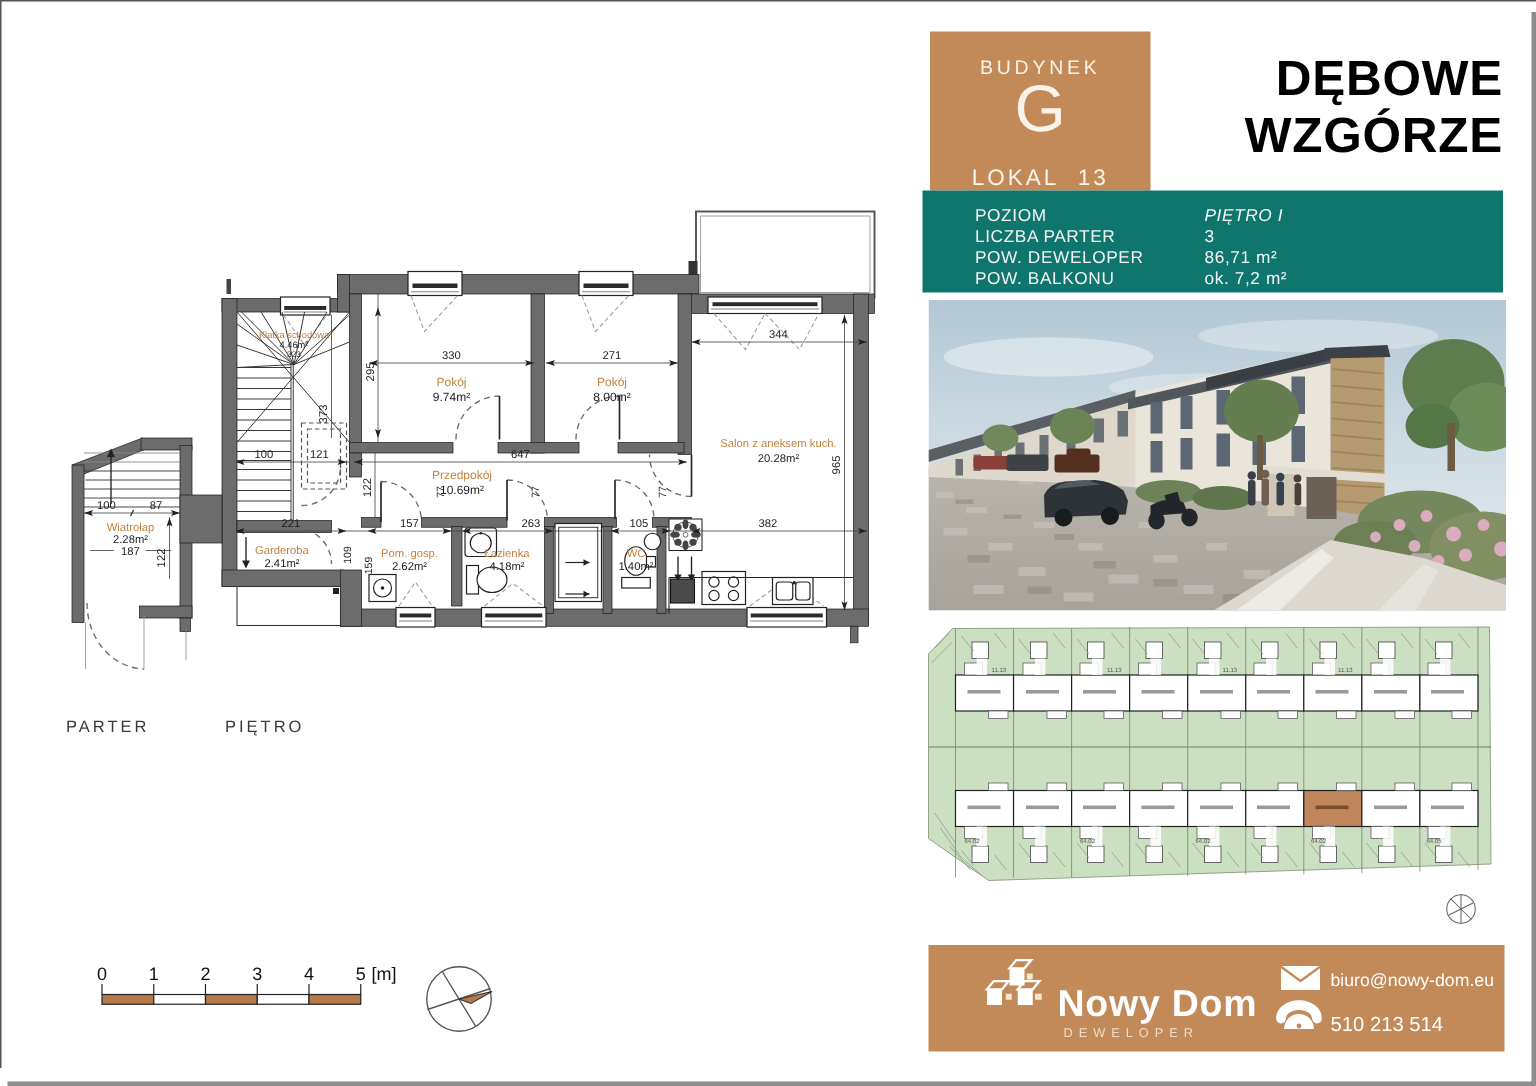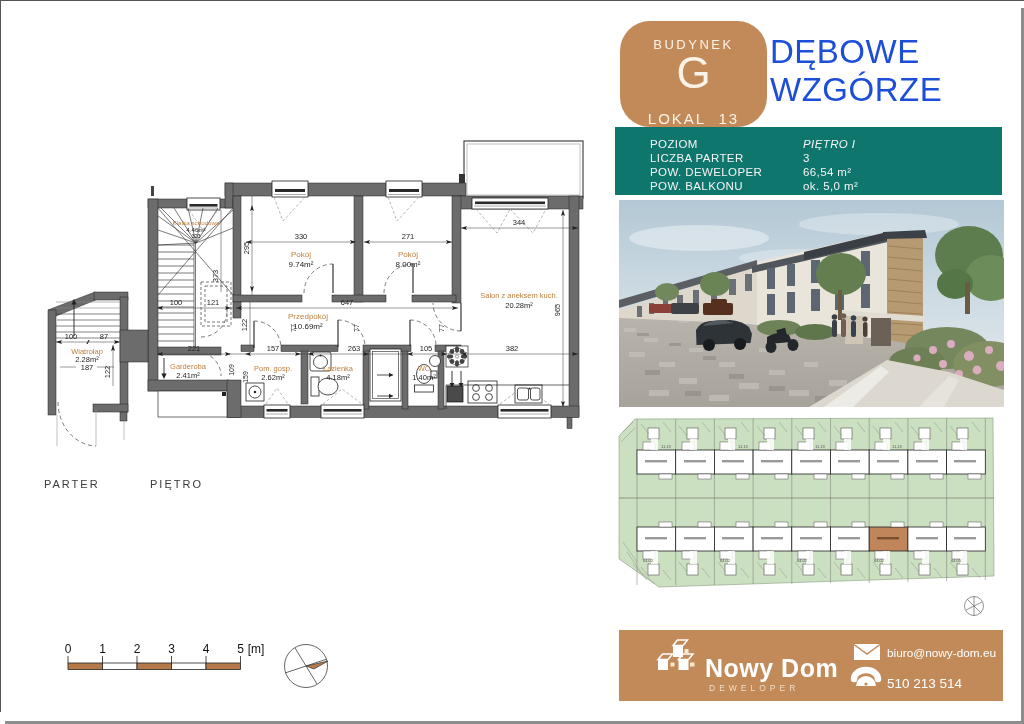--- a/index.html
+++ b/index.html
@@ -1,24 +1,24 @@
 <!DOCTYPE html>
 <html lang="pl"><head>
 <meta charset="utf-8">
 <title>Karta lokalu</title>
 <style>
 html,body{margin:0;padding:0;}
 body{width:1024px;height:724px;background:#ffffff;font-family:"Liberation Sans",sans-serif;position:relative;overflow:hidden;}
 .abs{position:absolute;}
 
-#brownbox{left:620px;top:21px;width:147px;height:106px;background:#c38a59;color:#faf3e8;text-align:center;border-radius:30px;}
+#brownbox{left:620px;top:21px;width:147px;height:106px;background:#c38a59;color:#faf3e8;text-align:center;}
 #brownbox .b1{margin-top:16px;font-size:13px;letter-spacing:2.5px;}
 #brownbox .b2{font-size:44px;font-weight:400;line-height:42px;margin-top:0;font-family:"Liberation Sans",sans-serif;}
 #brownbox .b3{font-size:15px;letter-spacing:2px;margin-top:16px;}
-#title{left:770px;top:33px;width:232px;height:95px;color:#1d4ed8;font-weight:normal;font-size:33px;line-height:38px;text-align:left;letter-spacing:0.5px;}
+#title{left:770px;top:33px;width:232px;height:95px;color:#000000;font-weight:bold;font-size:33px;line-height:38px;text-align:right;letter-spacing:0.5px;}
 #infobox{left:615px;top:127px;width:387px;height:68px;background:#0f766e;}
 #infobox .row{position:absolute;font-size:11.5px;color:#f4f4f4;letter-spacing:0.4px;}
 
 #footer{left:619px;top:630px;width:384px;height:71px;background:#c38a59;}
 
 #edgeR{left:1021px;top:8px;width:3px;height:716px;background:#8d8d8d;}
 #edgeT{left:0;top:0;width:1024px;height:1.2px;background:#555;}
 #edgeL{left:0;top:0;width:1.2px;height:712px;background:#555;}
 #edgeB{left:5px;top:721px;width:1019px;height:3px;background:#8d8d8d;}
 </style>
@@ -471,23 +471,23 @@
 </div>
 
 <div class="abs" id="title">DĘBOWE<br>WZGÓRZE</div>
 
 <div class="abs" id="infobox">
   <div class="row" style="left:35px;top:11px;">POZIOM</div>
   <div class="row" style="left:188px;top:11px;font-style:italic;">PIĘTRO I</div>
   <div class="row" style="left:35px;top:25px;">LICZBA PARTER</div>
   <div class="row" style="left:188px;top:25px;">3</div>
   <div class="row" style="left:35px;top:39px;">POW. DEWELOPER</div>
-  <div class="row" style="left:188px;top:39px;">66,54 m²</div>
+  <div class="row" style="left:188px;top:39px;">86,71 m²</div>
   <div class="row" style="left:35px;top:53px;">POW. BALKONU</div>
-  <div class="row" style="left:188px;top:53px;">ok. 5,0 m²</div>
+  <div class="row" style="left:188px;top:53px;">ok. 7,2 m²</div>
 </div>
 
 <svg class="abs" id="photo" style="left:619px;top:200px" width="385" height="207" viewBox="0 0 385 207" xmlns="http://www.w3.org/2000/svg">
 <defs>
 <linearGradient id="sky" x1="0" y1="0" x2="0" y2="1">
 <stop offset="0" stop-color="#b3c8d5"></stop>
 <stop offset="0.55" stop-color="#d2dee5"></stop>
 <stop offset="1" stop-color="#e6ebee"></stop>
 </linearGradient>
 <linearGradient id="pav" x1="0" y1="0" x2="0" y2="1">

